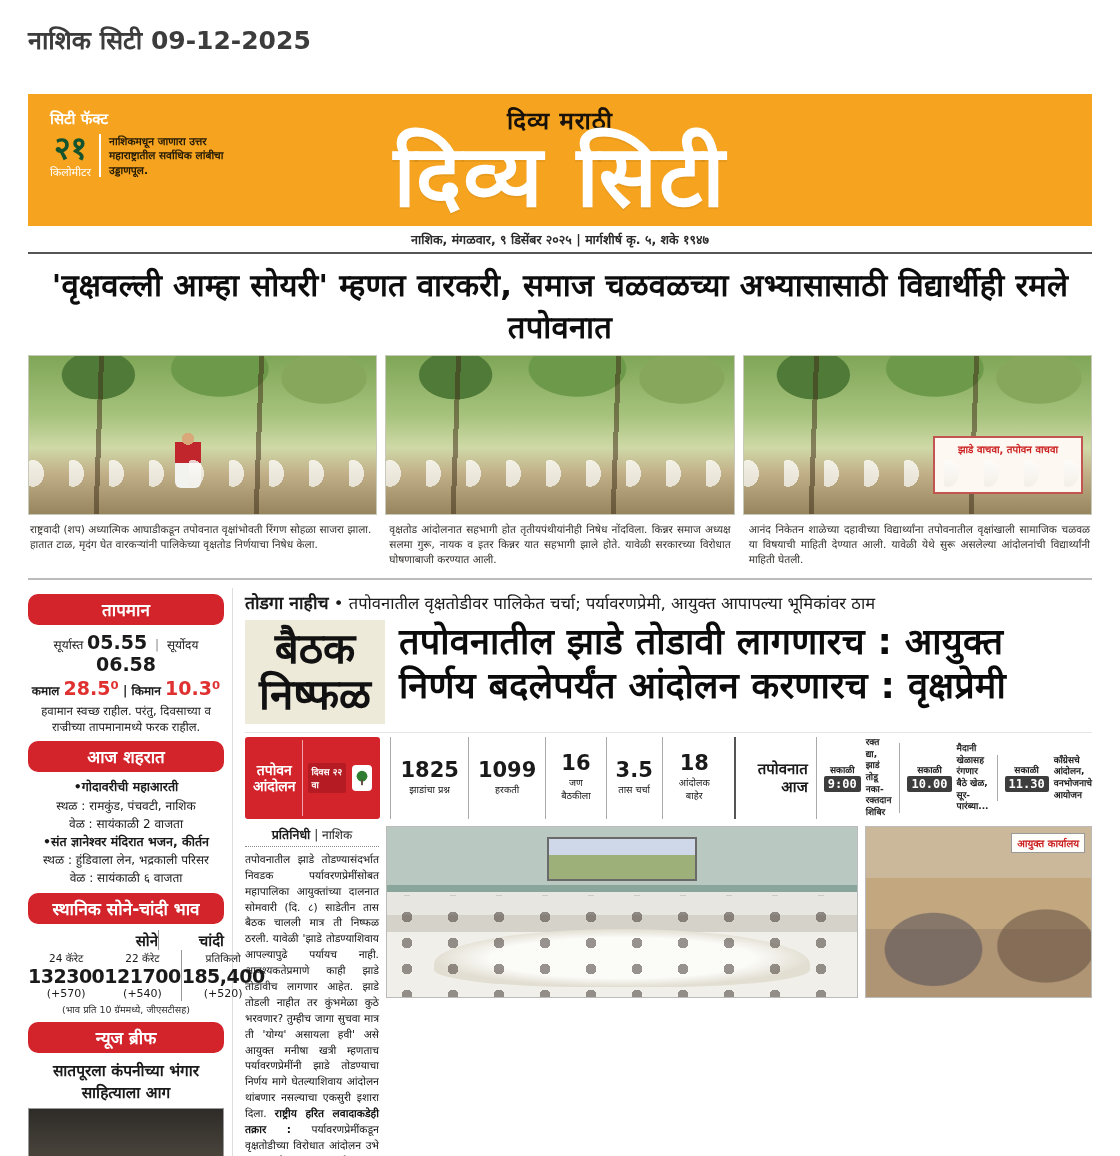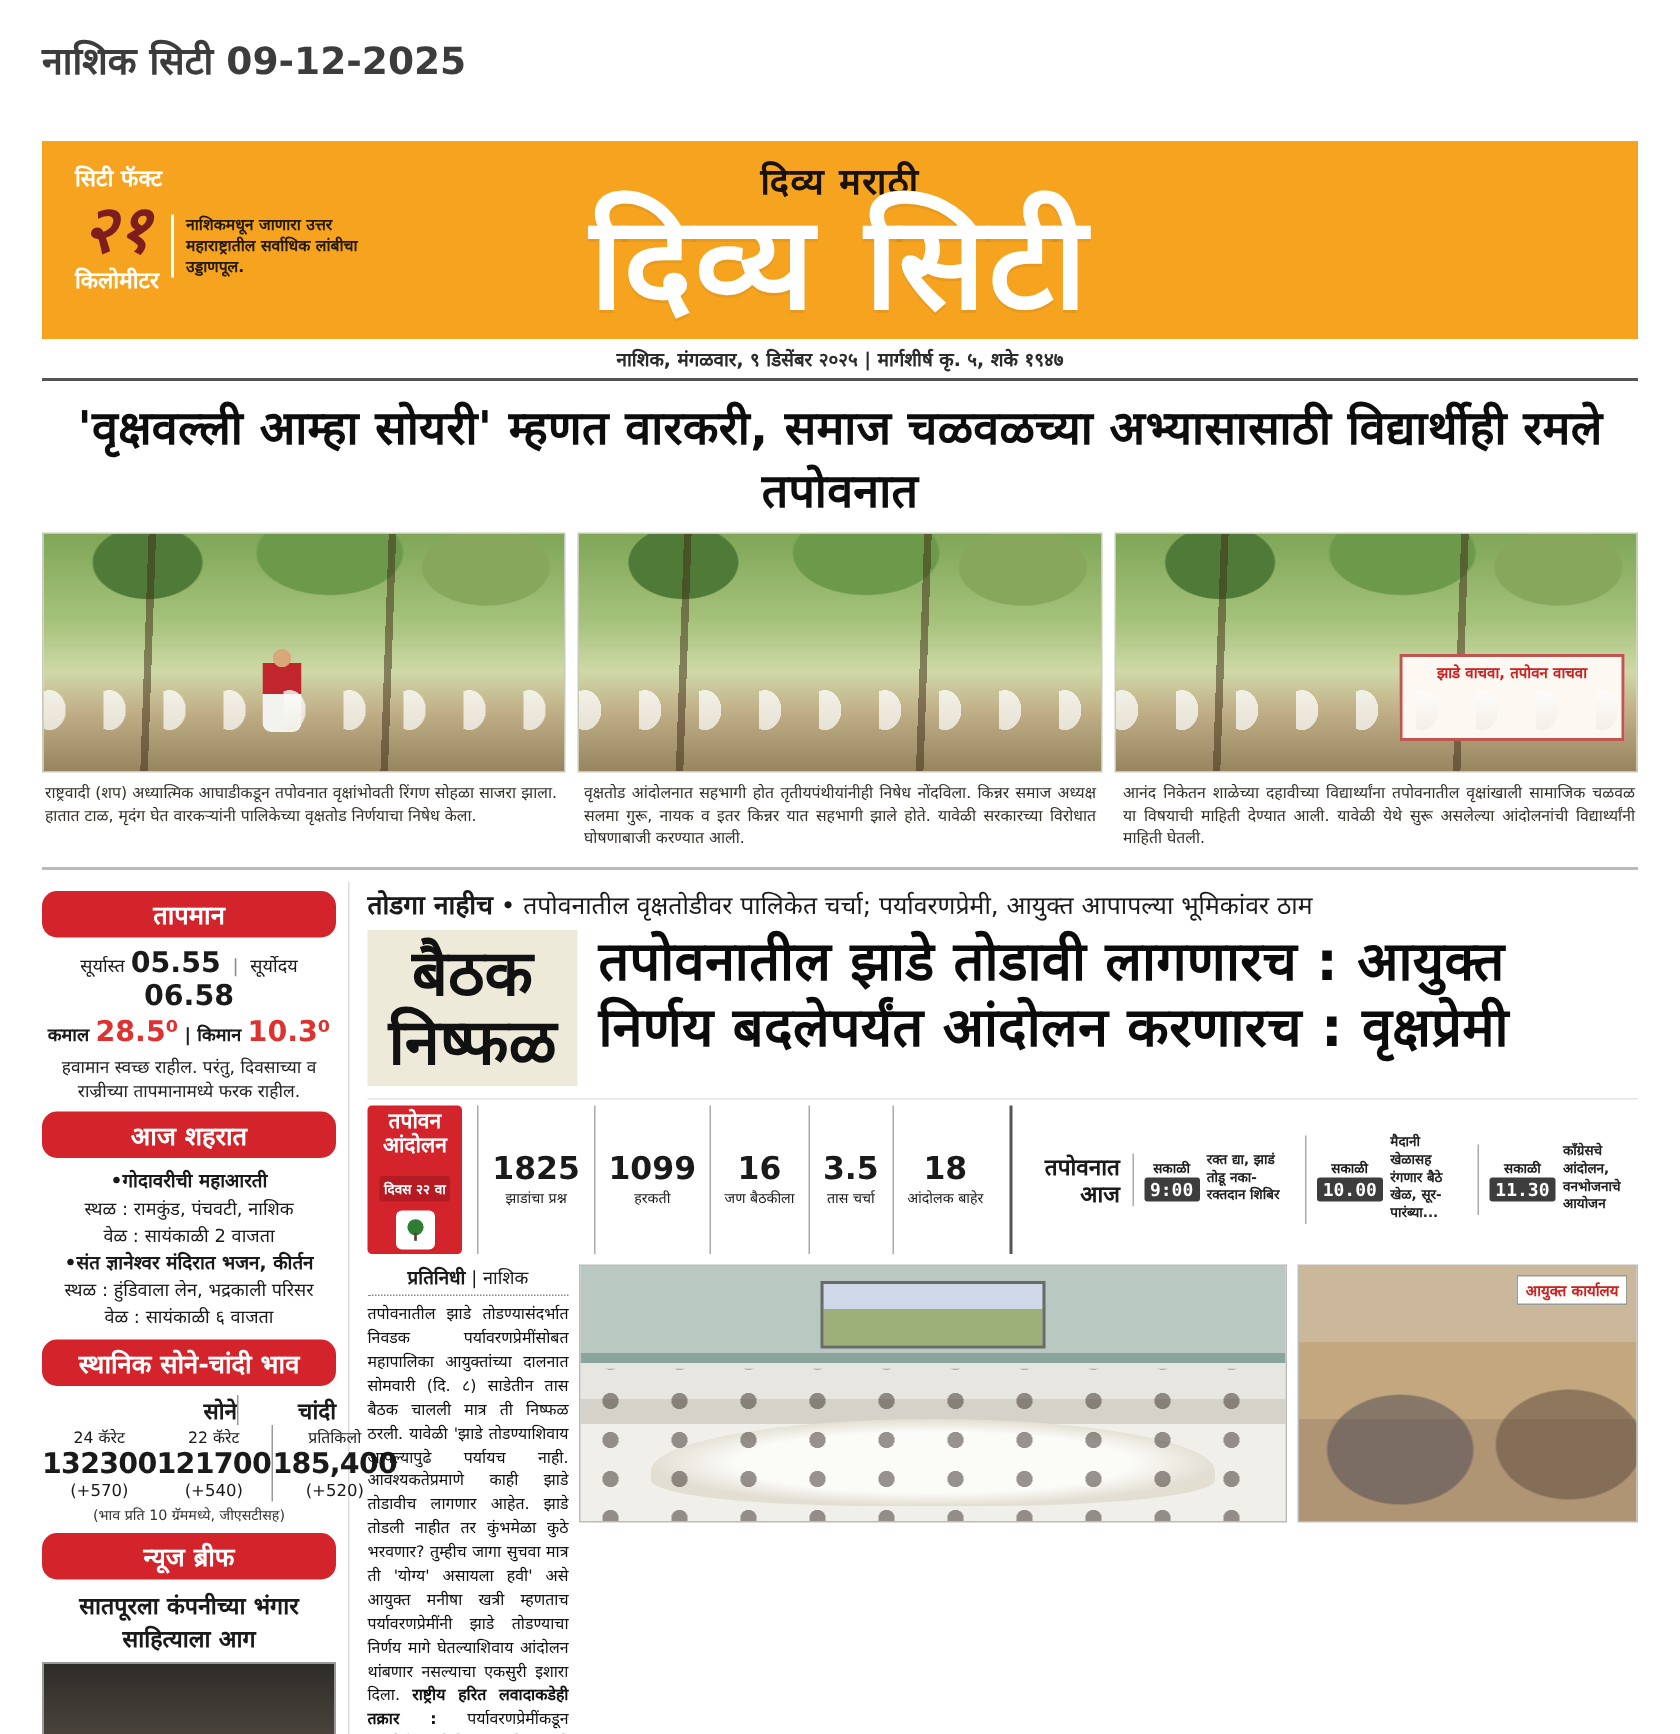--- a/index.html
+++ b/index.html
@@ -9,22 +9,22 @@
 
   
   .top-date { padding-top:22px; font-size:25px; font-weight:bold; color:#3c3c3c; }
 
   
   .masthead { position:relative; margin-top:38px; height:132px; background:#f6a41f; display:flex; align-items:center; justify-content:center; }
   .fact { position:absolute; left:22px; top:14px; width:250px; }
   .fact-label { color:#fff; font-weight:bold; font-size:15px; margin-bottom:4px; }
   .fact-row { display:flex; align-items:center; gap:8px; }
   .fact-num-col { text-align:center; }
-  .fact-num { color:#7f1d1d; font-weight:bold; font-size:44px; line-height:1;font-style:italic; }
-  .fact-unit { color:#fff; font-size:15px; font-weight:bold; }
+  .fact-num { color:#14532d; font-weight:bold; font-size:32px; line-height:1; }
+  .fact-unit { color:#fff; font-size:11px; font-weight:normal; }
   .fact-text { border-left:2px solid #fff; padding-left:8px; font-size:10.5px; font-weight:bold; color:#241a05; line-height:1.35; width:150px; }
   .brand { text-align:center; }
   .brand-small { font-size:24px; font-weight:bold; color:#18120a; letter-spacing:1px; }
   .brand-large { font-size:86px; font-weight:bold; color:#fff; line-height:.95; letter-spacing:2px; text-shadow:0 2px 0 rgba(0,0,0,.06); }
   .dateline { text-align:center; font-size:12.5px; font-weight:bold; color:#2b2b2b; padding:5px 0 4px; border-bottom:2px solid #555; }
 
   
   .top-headline { font-size:31px; font-weight:bold; color:#0d0d0d; text-align:center; padding:9px 0 8px; letter-spacing:.2px; }
   .photo-row { display:flex; gap:8px; }
   .photo { position:relative; height:160px; flex:1; overflow:hidden; border:1px solid #c9c9b9; }
@@ -81,21 +81,21 @@
 
   
   .kicker { font-size:16.5px; padding:2px 0 4px; }
   .kicker b { font-size:17.5px; }
   .headline-block { display:flex; gap:14px; align-items:stretch; margin-top:2px; }
   .label-box { background:#edead9; padding:6px 14px; text-align:center; font-weight:bold; font-size:42px; line-height:1.1; color:#111; }
   .main-heads { flex:1; }
   .main-heads h2 { font-size:36px; font-weight:bold; line-height:1.22; color:#0b0b0b; letter-spacing:.2px; }
 
   .statsbar { display:flex; align-items:stretch; margin-top:8px; border-top:1px solid #e5e5e5; padding-top:4px; }
-  .badge { background:#d3232b; color:#fff; display:flex; align-items:center; gap:6px; padding:3px 8px; border-radius:3px; margin-right:10px;flex-direction:column; }
+  .badge { background:#d3232b; color:#fff; display:flex; align-items:center; gap:6px; padding:3px 8px; border-radius:3px; margin-right:10px; }
   .badge .b1 { font-weight:bold; font-size:14px; line-height:1.15; text-align:center; }
   .badge .bsep { width:1px; background:rgba(255,255,255,.6); align-self:stretch; }
   .badge .day { font-size:9px; font-weight:bold; background:#b51b22; padding:2px 3px; border-radius:2px; }
   .tree-ic { width:26px; height:26px; background:#fff; border-radius:4px; display:flex; align-items:center; justify-content:center; }
   .stat { padding:0 9px; border-left:1px solid #aaa; text-align:center; display:flex; flex-direction:column; justify-content:center; }
   .stat:first-of-type { border-left:none; }
   .stat .v { font-size:21px; font-weight:bold; line-height:1; }
   .stat .l { font-size:9.5px; margin-top:2px; }
   .sched { display:flex; align-items:center; border-left:2px solid #555; margin-left:8px; padding-left:8px; gap:8px; flex:1; }
   .sched-title { font-weight:bold; font-size:15px; width:64px; text-align:right; line-height:1.2; }

